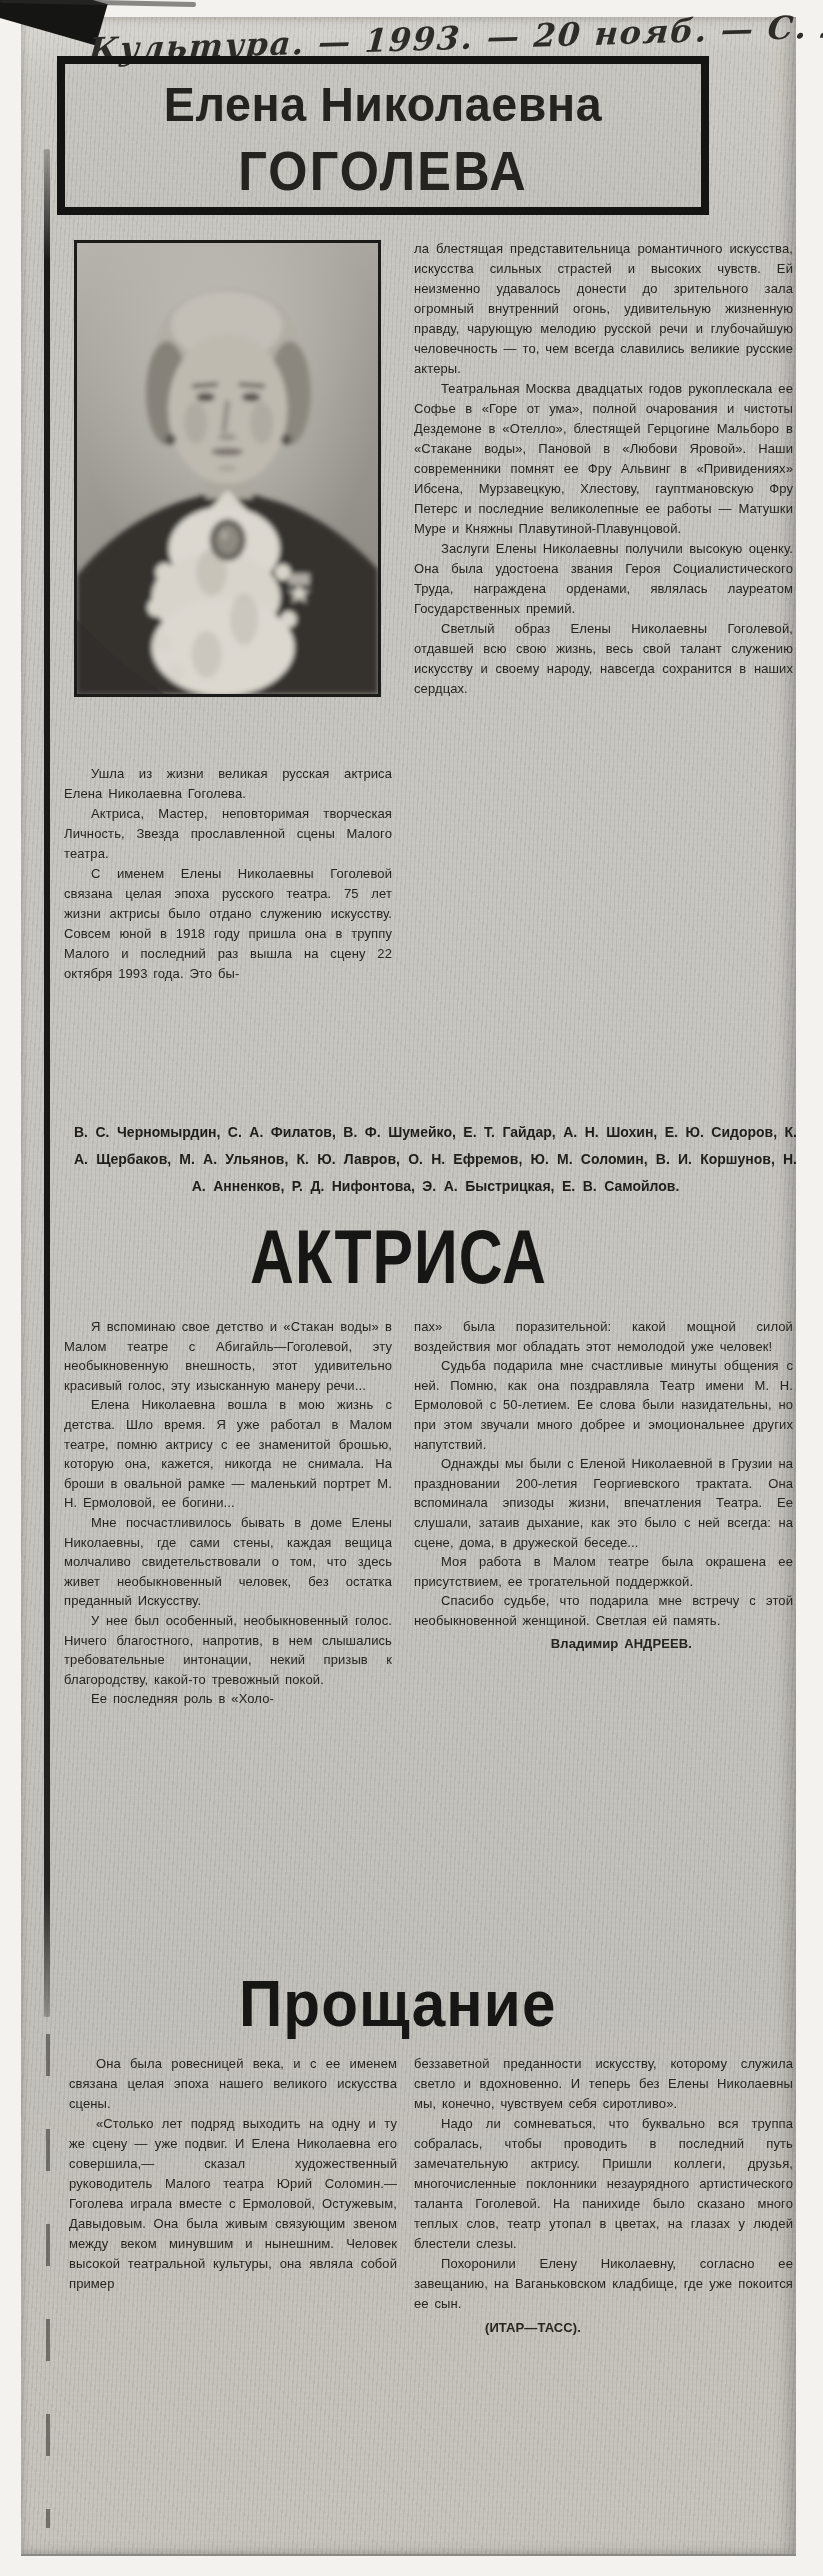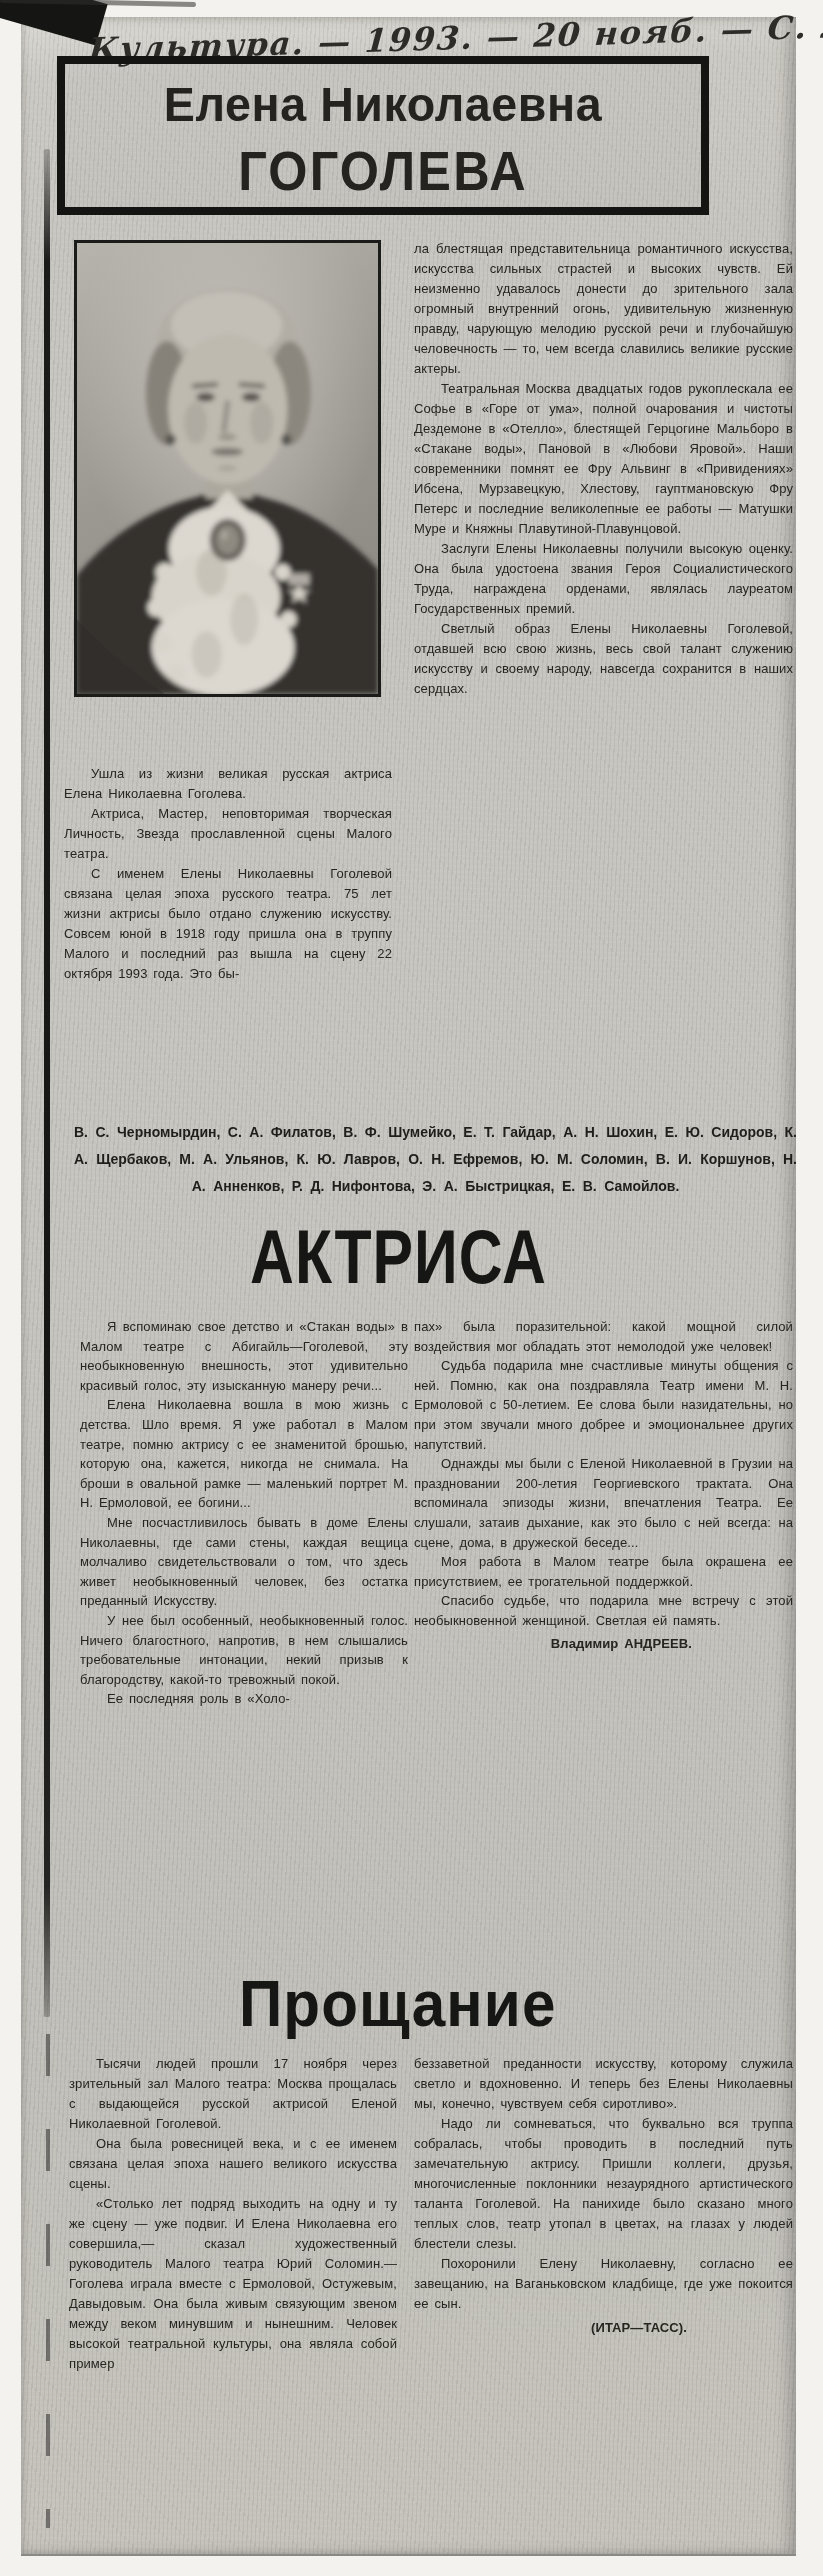--- a/index.html
+++ b/index.html
@@ -41,26 +41,26 @@
   #obit-left{left:64px;top:764px;width:328px;}
   
   #signatories{position:absolute;left:74px;top:1119px;width:723px;
     font-size:14px;line-height:27px;font-weight:700;text-align:justify;
     text-align-last:center;word-spacing:3.6px;color:#1f1e1b;}
   
   .big-heading{position:absolute;font-weight:700;color:#161614;line-height:1;white-space:nowrap;}
   #aktrisa-heading{left:0;top:1219px;width:797px;text-align:center;font-size:76px;
     transform:scaleX(.8);letter-spacing:1.2px;}
   #proshchanie-heading{left:239px;top:1972px;font-size:64px;letter-spacing:1.2px;transform:scaleX(.94);transform-origin:left;}
-  #aktrisa-left{left:80px;top:1317px;width:328px;line-height:19.6px;}
+  #aktrisa-left{left:64px;top:1317px;width:328px;line-height:19.6px;}
   #aktrisa-right{left:414px;top:1317px;width:379px;line-height:19.6px;}
   #aktrisa-signature{padding-right:101px;text-align:right;}
   #prosh-left{left:69px;top:2054px;width:328px;}
   #prosh-right{left:414px;top:2054px;width:379px;}
-  #itar-credit{text-align:center;padding-left:71px;}
+  #itar-credit{text-align:left;padding-left:71px;}
   
   .backing{position:absolute;background:#f3f2ee;}
   #backing-right{left:797px;top:0;width:27px;height:2576px;}
   #backing-bottom{left:0;top:2556px;width:824px;height:19.6px;}
   #backing-top{left:0;top:0;width:824px;height:16.7px;}
   
   #grain{position:absolute;inset:0;pointer-events:none;opacity:.05;
     background:repeating-linear-gradient(93deg,#000 0 1.2px,transparent 1.2px 4.2px),
                repeating-linear-gradient(2deg,#fff 0 1.8px,transparent 1.8px 5.4px);}
 </style>
@@ -181,21 +181,20 @@
     <p>Судьба подарила мне счастливые минуты общения с ней. Помню, как она поздравляла Театр имени М. Н. Ермоловой с 50-летием. Ее слова были назидательны, но при этом звучали много добрее и эмоциональнее других напутствий.</p>
     <p>Однажды мы были с Еленой Николаевной в Грузии на праздновании 200-летия Георгиевского трактата. Она вспоминала эпизоды жизни, впечатления Театра. Ее слушали, затаив дыхание, как это было с ней всегда: на сцене, дома, в дружеской беседе...</p>
     <p>Моя работа в Малом театре была окрашена ее присутствием, ее трогательной поддержкой.</p>
     <p>Спасибо судьбе, что подарила мне встречу с этой необыкновенной женщиной. Светлая ей память.</p>
     <p class="sig" id="aktrisa-signature">Владимир АНДРЕЕВ.</p>
   </div>
 
   <div class="big-heading" id="proshchanie-heading">Прощание</div>
 
   <div class="col" id="prosh-left">
-    <p>Тысячи людей прошли 17 ноября через зрительный зал Малого театра: Москва прощалась с выдающейся русской актрисой Еленой Николаевной Гоголевой.</p>
     <p>Она была ровесницей века, и с ее именем связана целая эпоха нашего великого искусства сцены.</p>
     <p>«Столько лет подряд выходить на одну и ту же сцену — уже подвиг. И Елена Николаевна его совершила,— сказал художественный руководитель Малого театра Юрий Соломин.— Гоголева играла вместе с Ермоловой, Остужевым, Давыдовым. Она была живым связующим звеном между веком минувшим и нынешним. Человек высокой театральной культуры, она являла собой пример</p>
   </div>
 
   <div class="col" id="prosh-right">
     <p class="cont">беззаветной преданности искусству, которому служила светло и вдохновенно. И теперь без Елены Николаевны мы, конечно, чувствуем себя сиротливо».</p>
     <p>Надо ли сомневаться, что буквально вся труппа собралась, чтобы проводить в последний путь замечательную актрису. Пришли коллеги, друзья, многочисленные поклонники незаурядного артистического таланта Гоголевой. На панихиде было сказано много теплых слов, театр утопал в цветах, на глазах у людей блестели слезы.</p>
     <p>Похоронили Елену Николаевну, согласно ее завещанию, на Ваганьковском кладбище, где уже покоится ее сын.</p>
     <p class="sig" id="itar-credit">(ИТАР—ТАСС).</p>
   </div>

